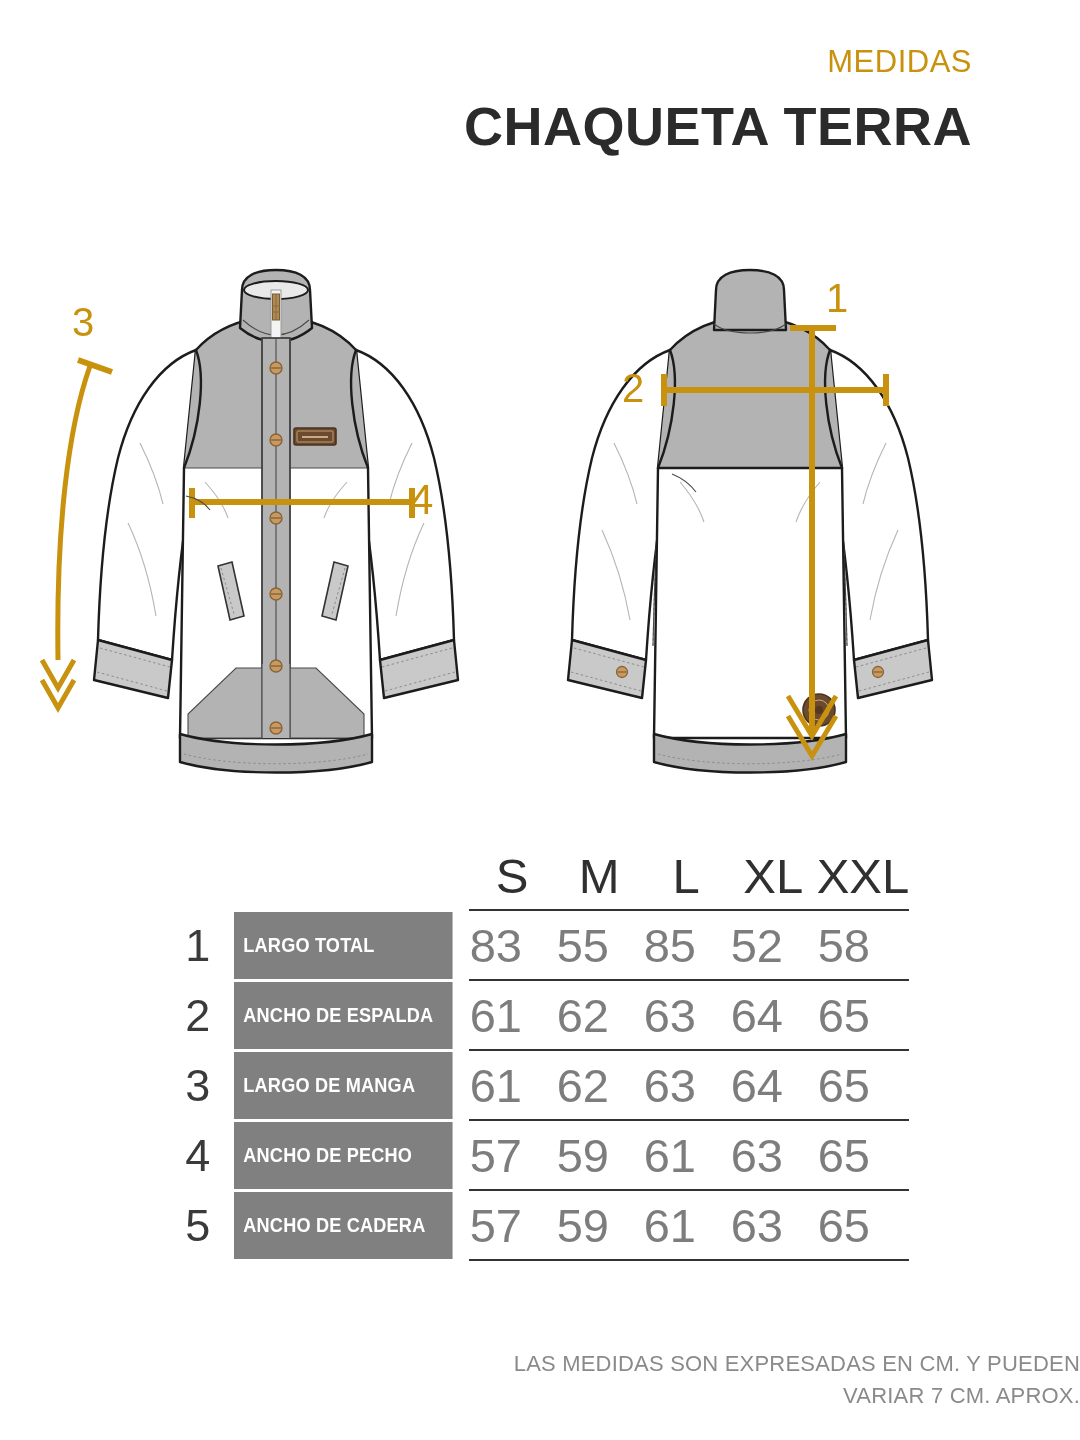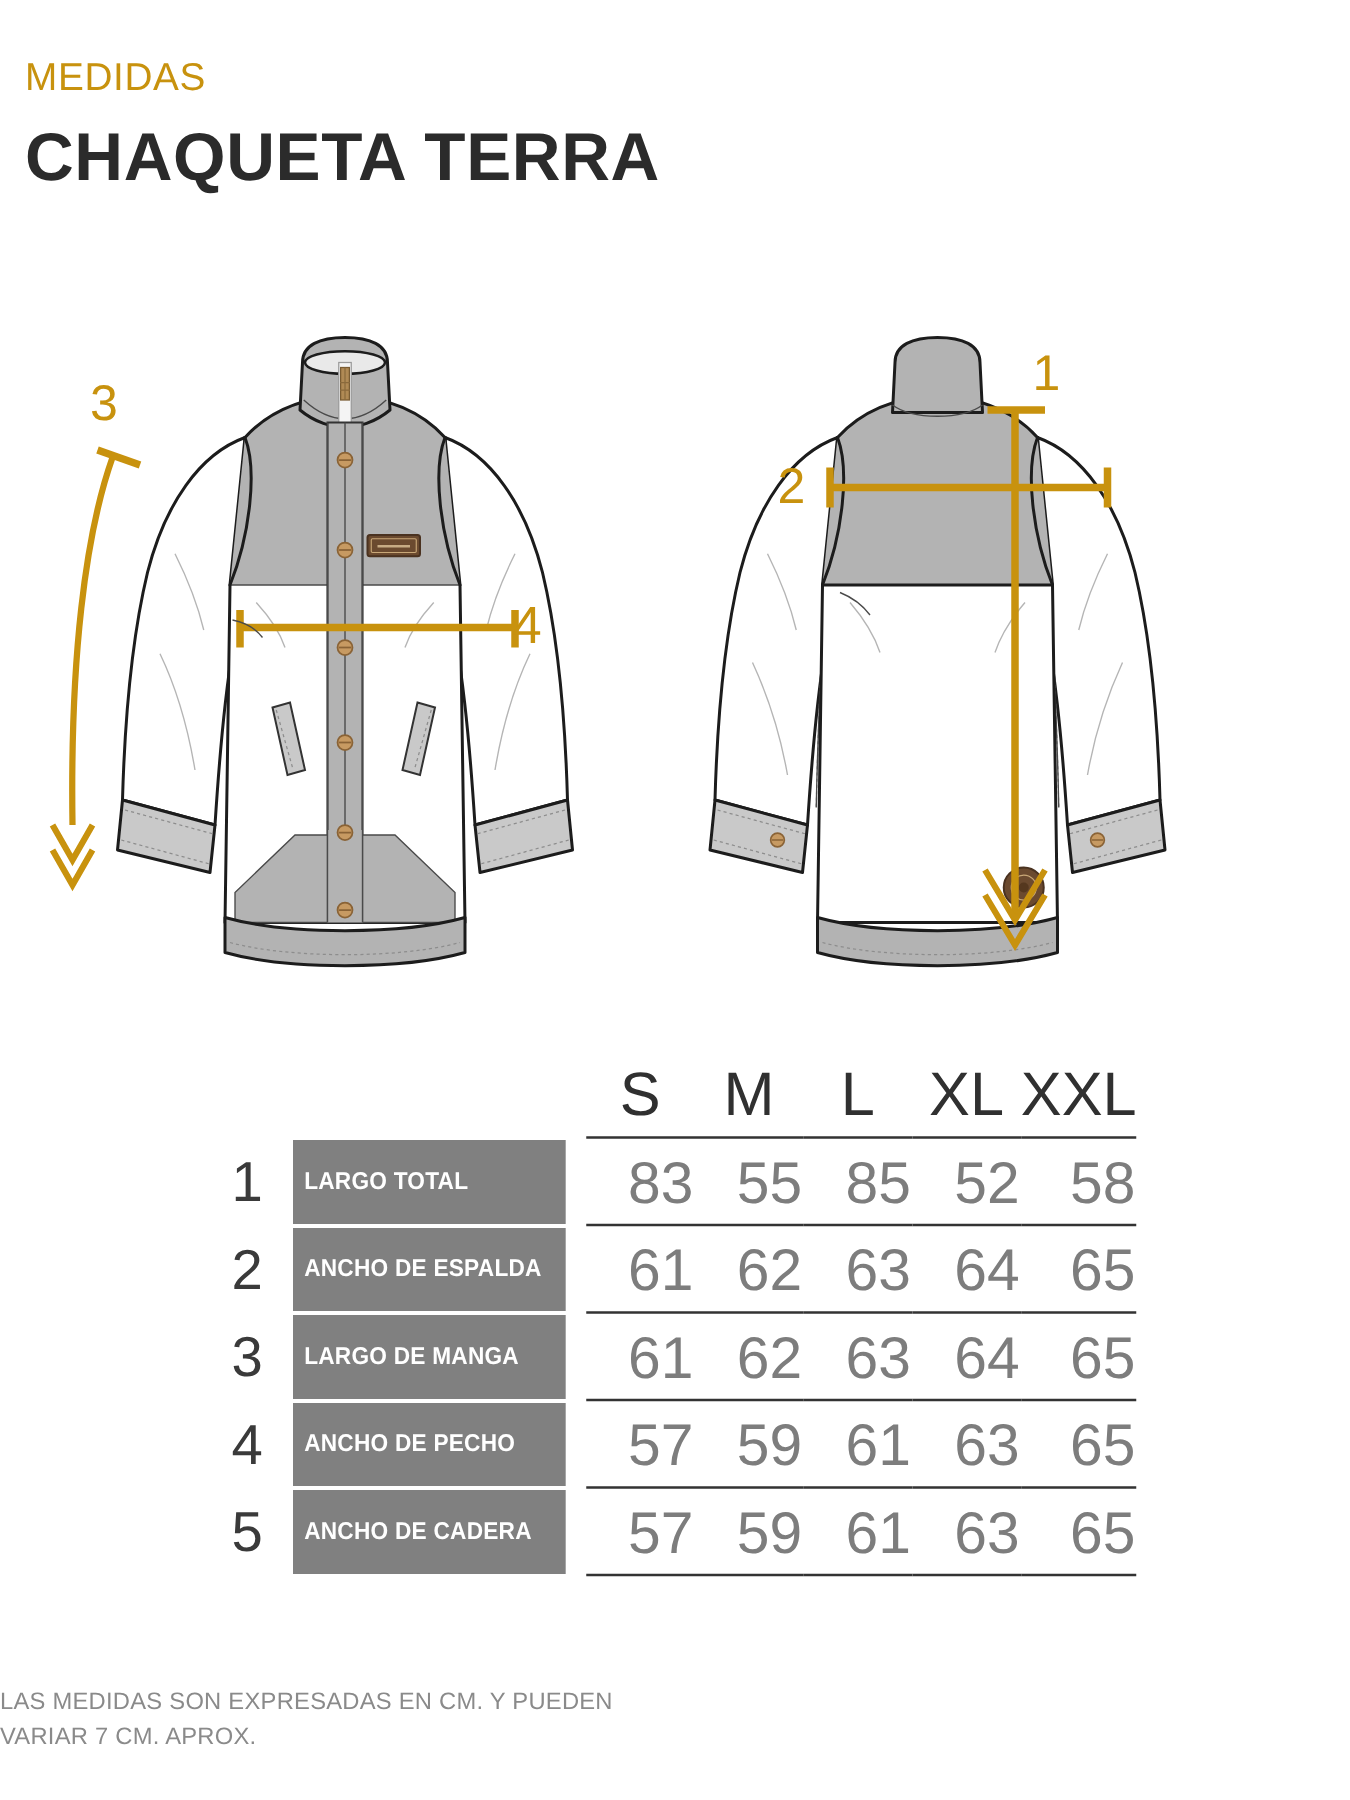--- a/index.html
+++ b/index.html
@@ -3,21 +3,21 @@
 <meta charset="utf-8">
 <style>
   html,body{margin:0;padding:0;}
   body{
     width:1080px;height:1440px;
     background:#ffffff;
     font-family:"Liberation Sans", sans-serif;
     position:relative;overflow:hidden;
   }
   
-  .header{position:absolute;left:0;top:0;width:972px;text-align:left;padding-left:20px;}
+  .header{position:absolute;left:0;top:0;width:972px;text-align:right;}
   .eyebrow{
     font-size:31px;letter-spacing:.5px;color:#C8920E;
     font-weight:400;margin-top:46px;line-height:1;
   }
   .title{
     font-size:54px;letter-spacing:.5px;color:#2b2b2b;
     font-weight:700;margin-top:22px;line-height:1;
   }
   
   .art{position:absolute;left:0;top:268px;width:1080px;height:545px;}
@@ -36,30 +36,30 @@
   }
   .lbl-col{
     width:215px;background:#808080;color:#ffffff;
     font-size:19.5px;font-weight:700;letter-spacing:.2px;
     padding:0 10px;height:60px;
     border-top:3px solid #ffffff;border-bottom:3px solid #ffffff;
     text-align:left;white-space:nowrap;
     transform:scaleX(.93);transform-origin:left center;
   }
   .val{
-    width:85px;text-align:right;color:#7d7d7d;
+    width:85px;text-align:left;color:#7d7d7d;
     font-size:47px;font-weight:400;line-height:1;
     border-top:2.5px solid #333333;
     height:66px;
   }
   tr.row-last .val{border-bottom:2.5px solid #333333;}
   
   .footer{
-    position:absolute;left:0;top:1348px;width:1080px;text-align:left;
-    color:#8a8a8a;font-size:19px;line-height:1.45;letter-spacing:.2px;
+    position:absolute;left:0;top:1348px;width:1080px;text-align:right;
+    color:#8a8a8a;font-size:22px;line-height:1.45;letter-spacing:.2px;
   }
 </style>
 </head>
 <body>
 
 <div class="header">
   <div class="eyebrow">MEDIDAS</div>
   <div class="title">CHAQUETA TERRA</div>
 </div>
 

